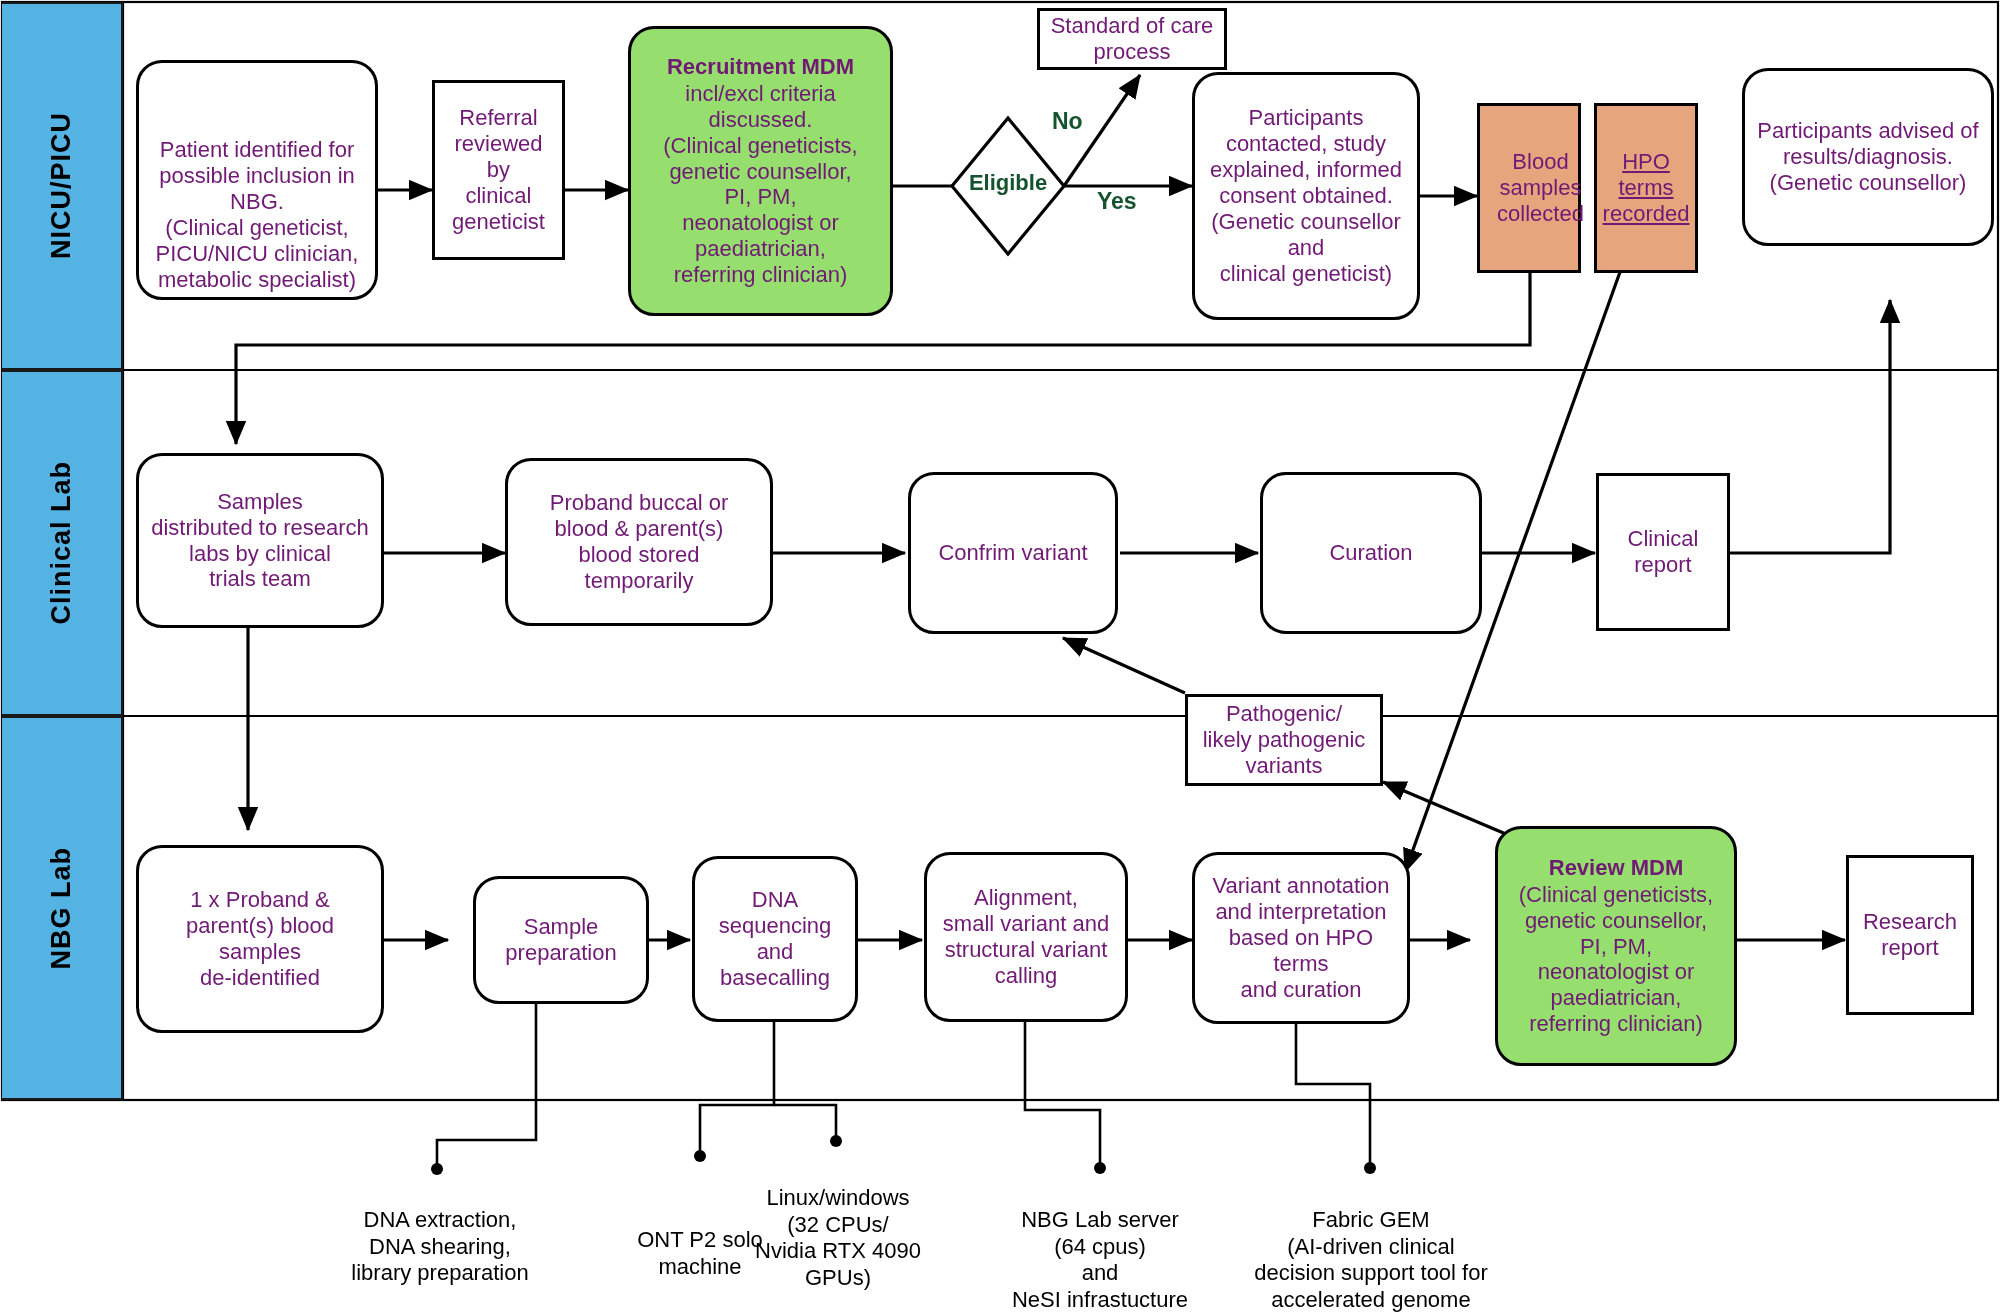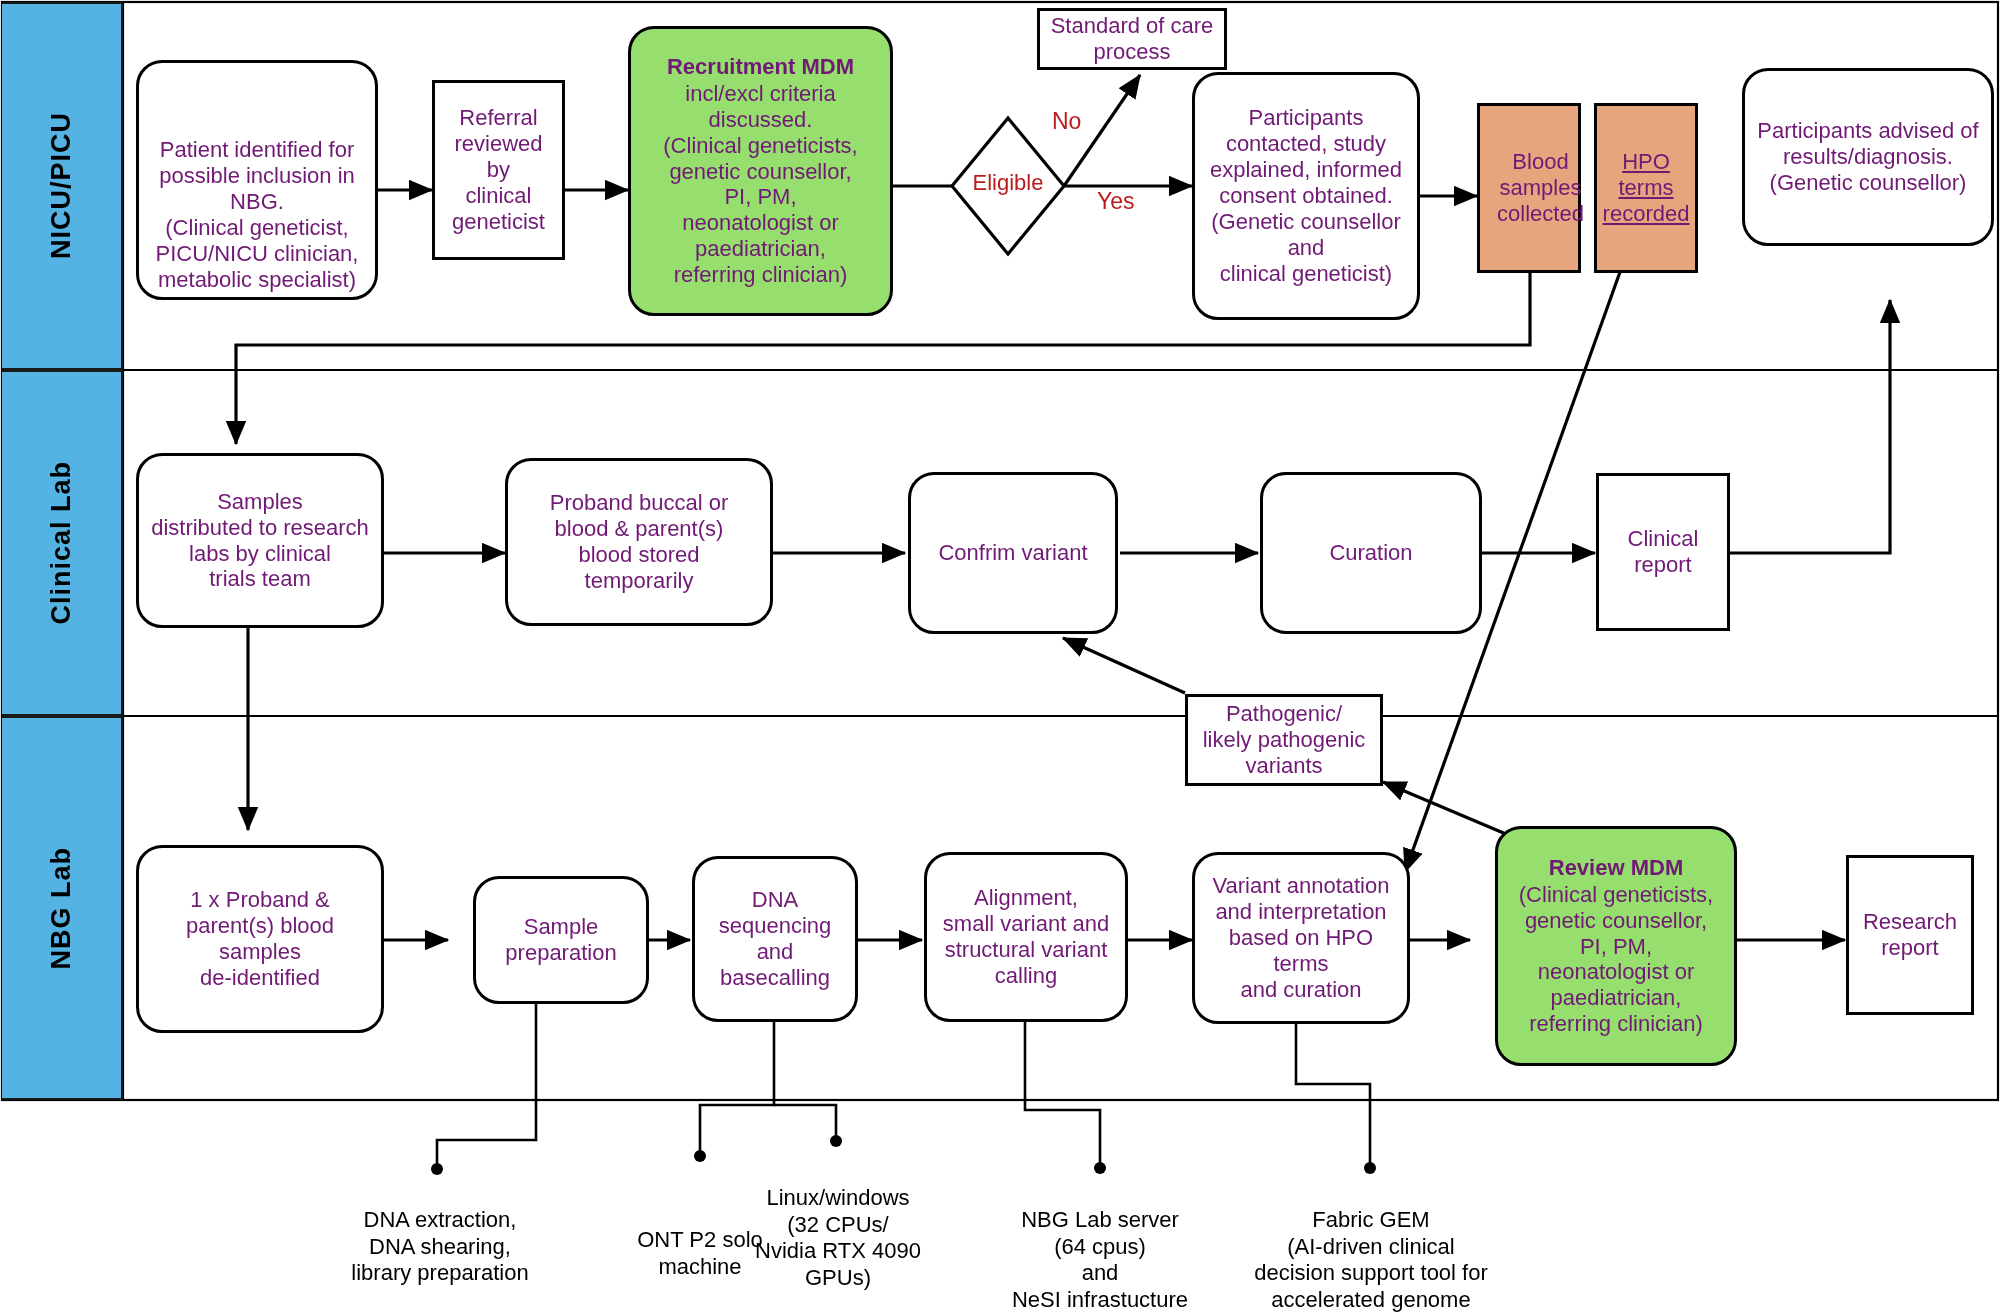--- a/index.html
+++ b/index.html
@@ -74,22 +74,23 @@
     position: absolute;
     z-index: 3;
     text-align: center;
     color: #000;
     line-height: 1.22;
     white-space: pre-line;
   }
   .edge-label {
     position: absolute;
     z-index: 4;
-    color: #b91c1c;
+    color: #14532d;
     background: transparent;
+    font-weight: bold;
   }
 </style>
 </head>
 <body>
 
 <div id="canvas">
 
   <svg class="layer" id="svg-lines" viewBox="0 0 2000 1316">
     <defs>
       <marker id="ah" markerWidth="9" markerHeight="9" refX="7.2" refY="3.2" orient="auto" markerUnits="strokeWidth">

